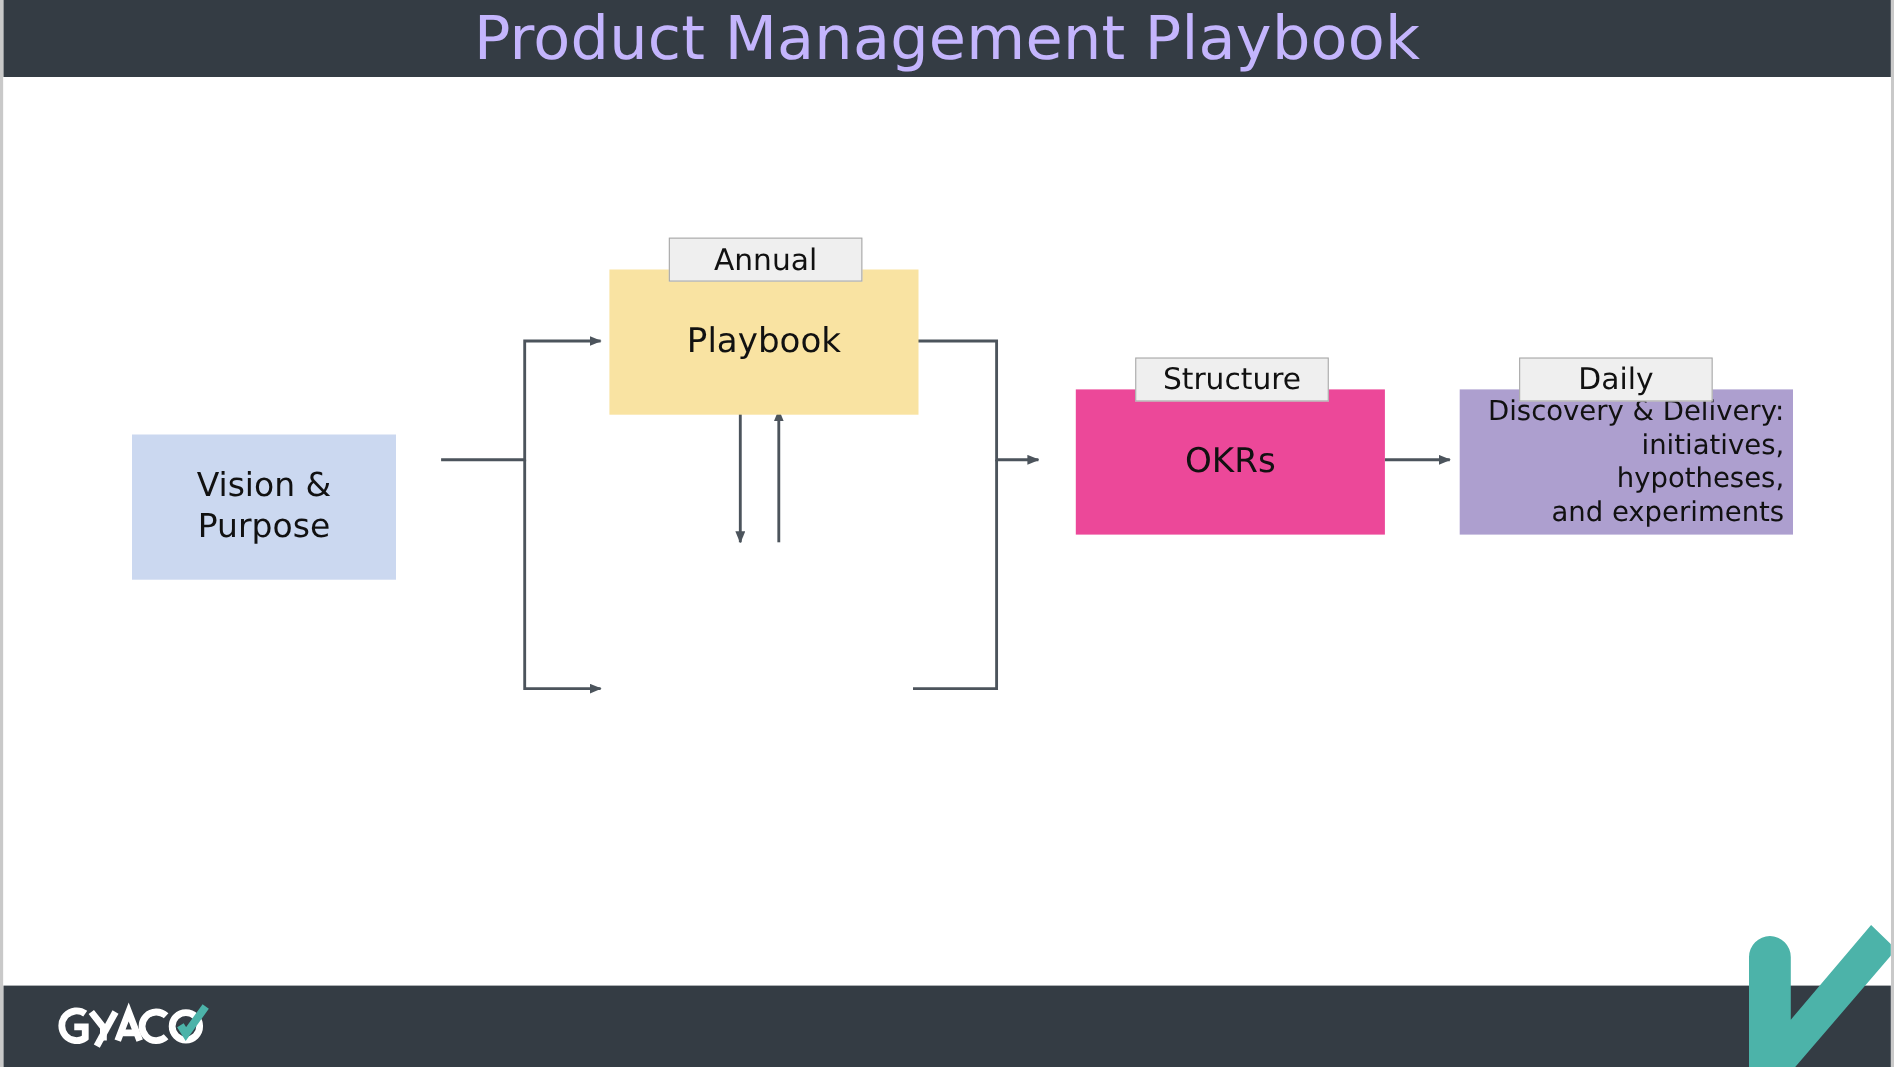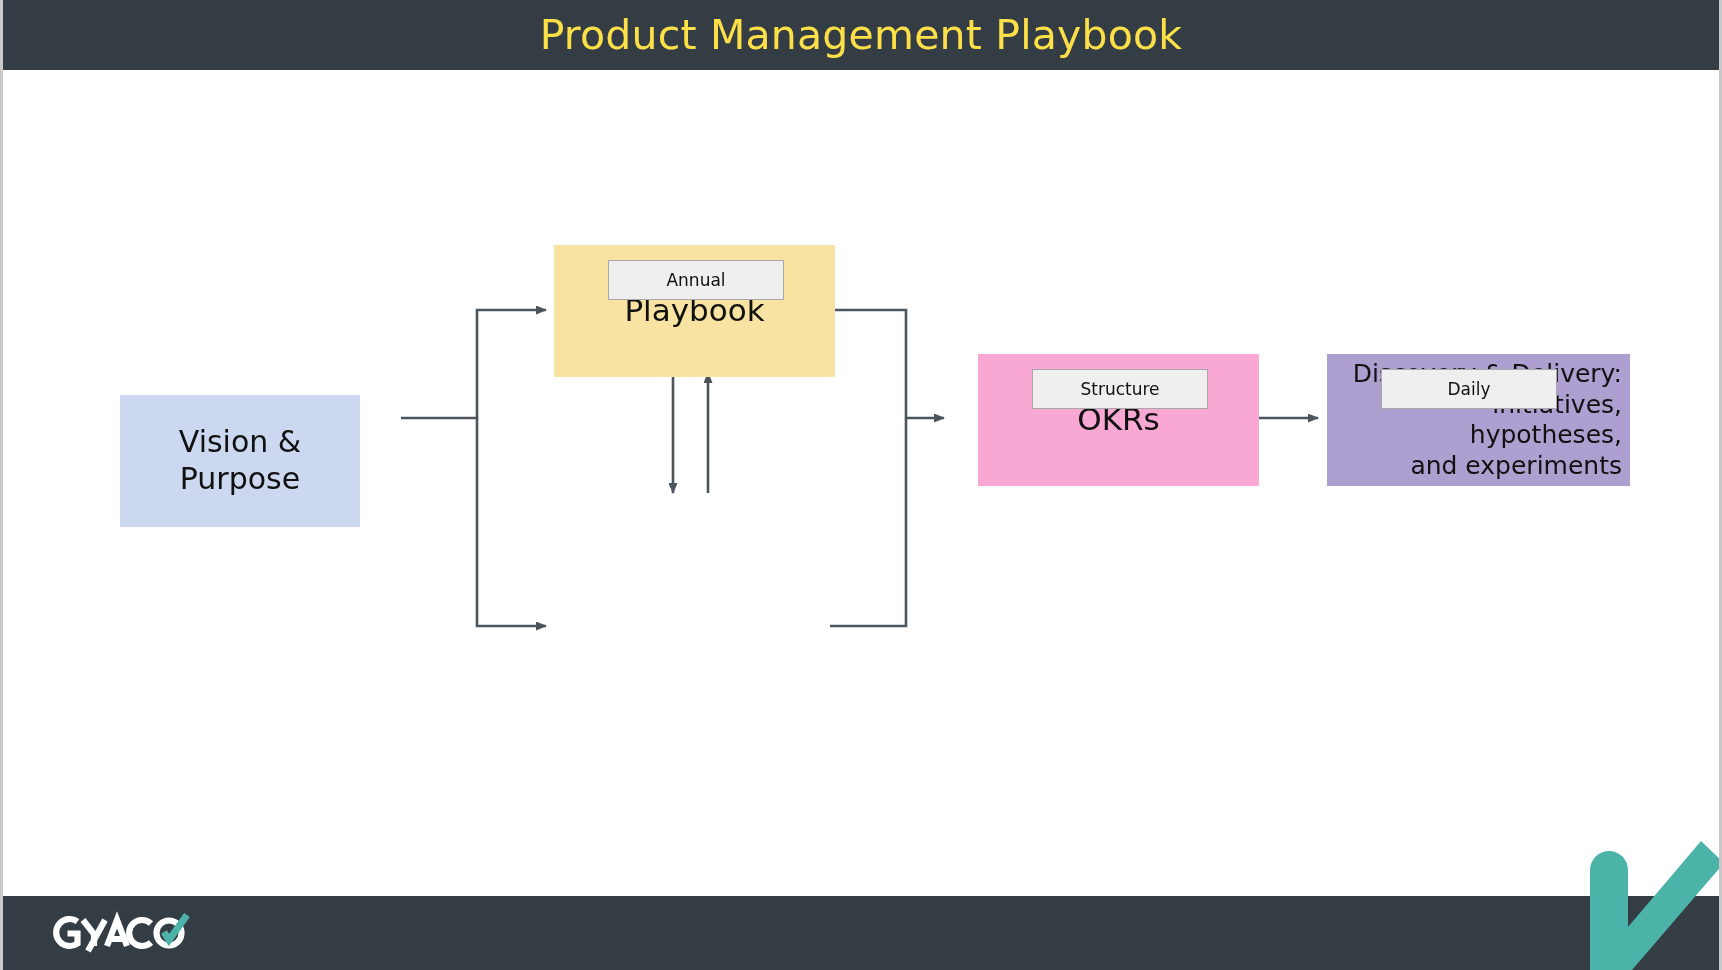--- a/index.html
+++ b/index.html
@@ -25,22 +25,22 @@
     left: 0;
     top: 0;
     width: 100%;
     height: 70px;
     background: #343c44;
     display: flex;
     align-items: center;
     justify-content: center;
   }
   .header-title {
-    color: #fde047;
-    font-size: 41px;
+    color: #c4b5fd;
+    font-size: 55px;
     font-weight: 400;
     letter-spacing: 0.2px;
     line-height: 1;
     font-family: "DejaVu Sans", "Liberation Sans", sans-serif;
   }
 
   
   .canvas {
     position: absolute;
     left: 0;
@@ -66,37 +66,36 @@
     color: #111111;
   }
   .node-label {
     line-height: 1.22;
     padding: 0 8px;
     white-space: pre-line;
   }
   .node-vision   { background: #cbd8f0; }
   .node-strategy { background: #f9e3a2; }
   .node-team     { background: #bdd7ac; }
-  .node-okrs     { background: #f9a8d4; }
+  .node-okrs     { background: #ec4899; }
   .node-discovery{ background: #ad9fcf; }
 
   
   .badge {
     position: absolute;
     box-sizing: border-box;
     background: #efefef;
     border: 1px solid #a8a8a8;
     display: flex;
     align-items: center;
     justify-content: center;
     color: #111111;
-    font-size: 17px;
+    font-size: 27px;
     line-height: 1;
     z-index: 4;
-    margin-top: 44px;
   }
 
   
   .footer-bar {
     position: absolute;
     left: 0;
     bottom: 0;
     width: 100%;
     height: 74px;
     background: #343c44;

